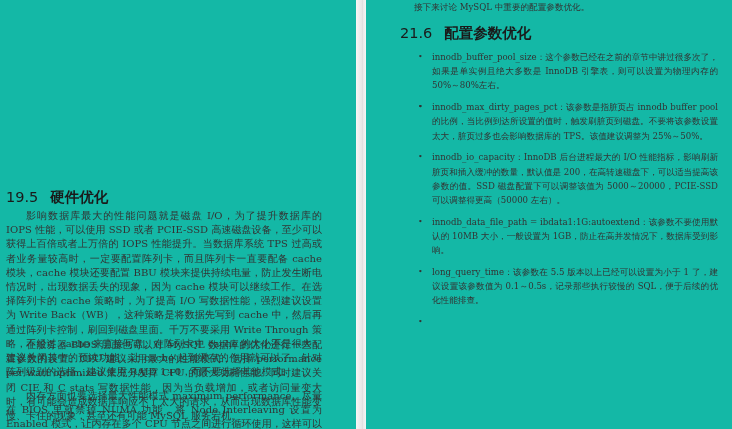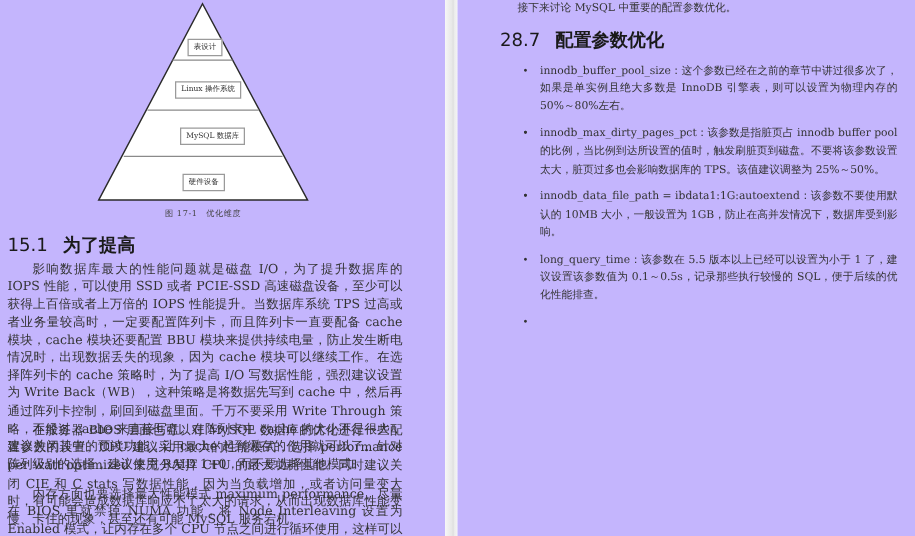--- a/index.html
+++ b/index.html
@@ -2,21 +2,21 @@
 <html><head>
 <meta charset="utf-8">
 <style>
   html, body { margin: 0; padding: 0; }
   body {
     width: 732px; height: 429px; overflow: hidden; position: relative;
     background: #ffffff;
     font-family: "DejaVu Serif", "Liberation Serif", serif;
     color: #2a2a2a;
   }
-  .page { position: absolute; top: 0; height: 429px; background: #c4b5fd; }
+  .page { position: absolute; top: 0; height: 429px; background: #14b8a6; }
   .page-left { left: 0; width: 356px; }
   .page-right { left: 366px; width: 366px; }
   .gutter {
     position: absolute; top: 0; left: 356px; width: 10px; height: 429px;
     background: linear-gradient(to right, #f7f7f7 0, #eeeeee 30%, #e6e6e6 60%, #f4f4f4 100%);
   }
   .gutter-line { position: absolute; top: 0; left: 362px; width: 1px; height: 429px; background: #e0e0e0; }
 
   
   .pyramid { position: absolute; left: 0; top: 0; width: 356px; height: 180px; }
@@ -46,55 +46,42 @@
   .intro-line { position: absolute; left: 48px; top: 0px; font-size: 8.6px; line-height: 14px; color: #333; }
 
   .bullets { position: absolute; left: 418px; top: 50px; width: 300px; margin: 0; padding: 0; list-style: none; }
   .bullet-item { position: relative; padding-left: 14px; margin-bottom: 7.6px; font-size: 8.6px; line-height: 14.2px; color: #333; text-align: justify; }
   .bullet-item .dot { position: absolute; left: 0; top: 0; font-size: 8px; color: #333; }
 </style>
 </head>
 <body>
 
 <div class="page page-left">
-  <div class="pyramid">
-    <svg width="356" height="180" style="position:absolute;left:0;top:0;">
-      <polygon points="162,3 79,160 246,160" fill="#ffffff" stroke="#2a2a2a" stroke-width="1.2"></polygon>
-      <line x1="138" y1="48" x2="186" y2="48" stroke="#8a8a8a" stroke-width="1"></line>
-      <line x1="118" y1="88" x2="207" y2="88" stroke="#8a8a8a" stroke-width="1"></line>
-      <line x1="99" y1="125" x2="226" y2="125" stroke="#8a8a8a" stroke-width="1"></line>
-    </svg>
-    <div class="pyr-label" style="left:150px;top:31px;">表设计</div>
-    <div class="pyr-label" style="left:140px;top:65px;">Linux 操作系统</div>
-    <div class="pyr-label" style="left:144px;top:102px;">MySQL 数据库</div>
-    <div class="pyr-label" style="left:146px;top:139px;">硬件设备</div>
-    <div class="fig-caption">图 17-1　优化维度</div>
-  </div>
 
   <div class="section-title" style="left:6px;top:188px;">
-    <span class="num">15.1</span><span class="txt">为了提高</span>
+    <span class="num">19.5</span><span class="txt">硬件优化</span>
   </div>
 
   <p class="para" style="left:6px;top:209px;width:316px;">影响数据库最大的性能问题就是磁盘 I/O，为了提升数据库的 IOPS 性能，可以使用 SSD 或者 PCIE-SSD 高速磁盘设备，至少可以获得上百倍或者上万倍的 IOPS 性能提升。当数据库系统 TPS 过高或者业务量较高时，一定要配置阵列卡，而且阵列卡一直要配备 cache 模块，cache 模块还要配置 BBU 模块来提供持续电量，防止发生断电情况时，出现数据丢失的现象，因为 cache 模块可以继续工作。在选择阵列卡的 cache 策略时，为了提高 I/O 写数据性能，强烈建议设置为 Write Back（WB），这种策略是将数据先写到 cache 中，然后再通过阵列卡控制，刷回到磁盘里面。千万不要采用 Write Through 策略，不经过 cache 来直接写盘。在阵列卡中 cache 的大小不是很大，建议关闭其中的预读功能，让 cache 起到缓存的作用就可以了。针对阵列级别的选择，建议使用 RAID 1+0，而不要选择其他模式。</p>
   <p class="para" style="left:6px;top:338px;width:316px;">在服务器 BIOS 层面也可以对 MySQL 数据库的优化进行一些配置参数的设置。CPU 建议采用最大的性能模式，选择 performance per watt optimized 来充分发挥 CPU 的最大功耗性能。同时建议关闭 CIE 和 C stats 写数据性能，因为当负载增加，或者访问量变大时，有可能会造成数据库响应不了太大的请求，从而出现数据库性能变慢、卡住的现象，甚至还有可能 MySQL 服务宕机。</p>
   <p class="para" style="left:6px;top:389px;width:316px;">内存方面也要选择最大性能模式 maximum performance。尽量在 BIOS 里就禁掉 NUMA 功能，将 Node Interleaving 设置为 Enabled 模式，让内存在多个 CPU 节点之间进行循环使用，这样可以更好地利用内存。无论 OS 层面的 numa 功能是否打开，都不会影响数据库的性能。</p>
 </div>
 
 <div class="gutter"></div>
 <div class="gutter-line"></div>
 
 <div class="page page-right">
   <div class="intro-line">接下来讨论 MySQL 中重要的配置参数优化。</div>
   <div class="section-title" style="left:34px;top:24px;">
-    <span class="num">28.7</span><span class="txt">配置参数优化</span>
+    <span class="num">21.6</span><span class="txt">配置参数优化</span>
   </div>
 </div>
 
 <ul class="bullets">
   <li class="bullet-item"><span class="dot">•</span><span>innodb_buffer_pool_size：这个参数已经在之前的章节中讲过很多次了，如果是单实例且绝大多数是 InnoDB 引擎表，则可以设置为物理内存的 50%～80%左右。</span></li>
   <li class="bullet-item"><span class="dot">•</span></li>
   <li class="bullet-item"><span class="dot">•</span><span>innodb_max_dirty_pages_pct：该参数是指脏页占 innodb buffer pool 的比例，当比例到达所设置的值时，触发刷脏页到磁盘。不要将该参数设置太大，脏页过多也会影响数据库的 TPS。该值建议调整为 25%～50%。</span></li>
-  <li class="bullet-item"><span class="dot">•</span></li>
+  <li class="bullet-item"><span class="dot">•</span><span>innodb_io_capacity：InnoDB 后台进程最大的 I/O 性能指标，影响刷新脏页和插入缓冲的数量，默认值是 200，在高转速磁盘下，可以适当提高该参数的值。SSD 磁盘配置下可以调整该值为 5000～20000，PCIE-SSD 可以调整得更高（50000 左右）。</span></li>
   <li class="bullet-item"><span class="dot">•</span><span>innodb_data_file_path = ibdata1:1G:autoextend：该参数不要使用默认的 10MB 大小，一般设置为 1GB，防止在高并发情况下，数据库受到影响。</span></li>
   <li class="bullet-item"><span class="dot">•</span><span>long_query_time：该参数在 5.5 版本以上已经可以设置为小于 1 了，建议设置该参数值为 0.1～0.5s，记录那些执行较慢的 SQL，便于后续的优化性能排查。</span></li>
   <li class="bullet-item"><span class="dot">•</span></li>
 
 </ul>
 
 </body></html>

